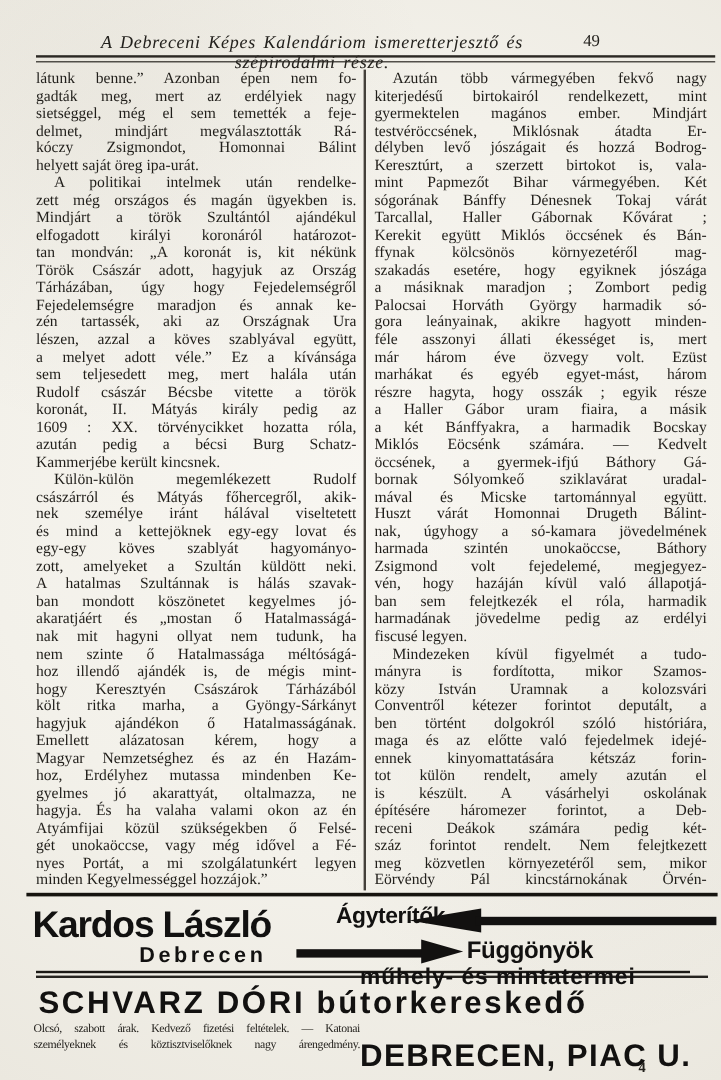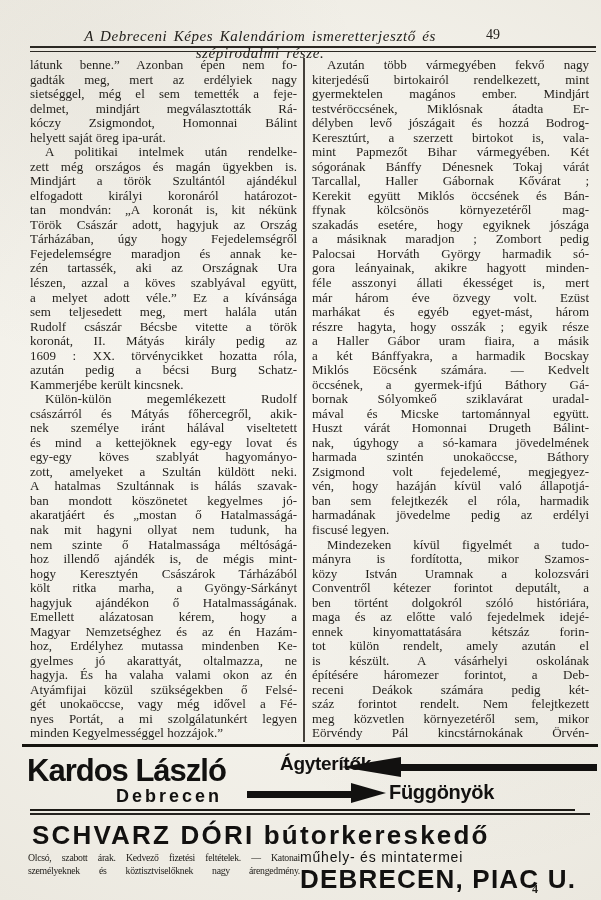--- a/index.html
+++ b/index.html
@@ -48,21 +48,21 @@
   .arrow-right .head{position:absolute;left:104px;top:0;width:0;height:0;
     border-top:10px solid transparent;border-bottom:10px solid transparent;border-left:35px solid #121110;}
   
   .dr1{position:absolute;left:30px;top:809px;width:545px;height:2px;background:#1c1a16;}
   .dr2{position:absolute;left:30px;top:813px;width:560px;height:2px;background:#262420;}
   
   .schvarz-title{position:absolute;left:32px;top:820px;font-weight:bold;font-size:26px;letter-spacing:2.2px;color:#121110;}
   .notes{position:absolute;left:28px;top:851px;width:272px;}
   .note-line{font-size:9.8px;line-height:13px;height:13px;overflow:hidden;letter-spacing:-.3px;word-spacing:-.5px;
     text-align:justify;text-align-last:justify;color:#24221e;}
-  .addr1{position:absolute;left:300px;top:849px;font-weight:normal;font-size:14px;letter-spacing:.8px;color:#121110;}
+  .addr1{position:absolute;left:300px;top:804px;font-weight:bold;font-size:19px;letter-spacing:.8px;color:#121110;}
   .addr2{position:absolute;left:300px;top:864px;font-weight:bold;font-size:26px;letter-spacing:1.2px;color:#121110;}
   .sig{position:absolute;left:532px;top:882px;font-weight:bold;font-size:12px;color:#24221e;}
 </style>
 </head>
 <body>
 
 <div class="page">
 
   <div class="running-title">A Debreceni Képes Kalendáriom ismeretterjesztő és szépirodalmi része.</div>
   <div class="page-number">49</div>

